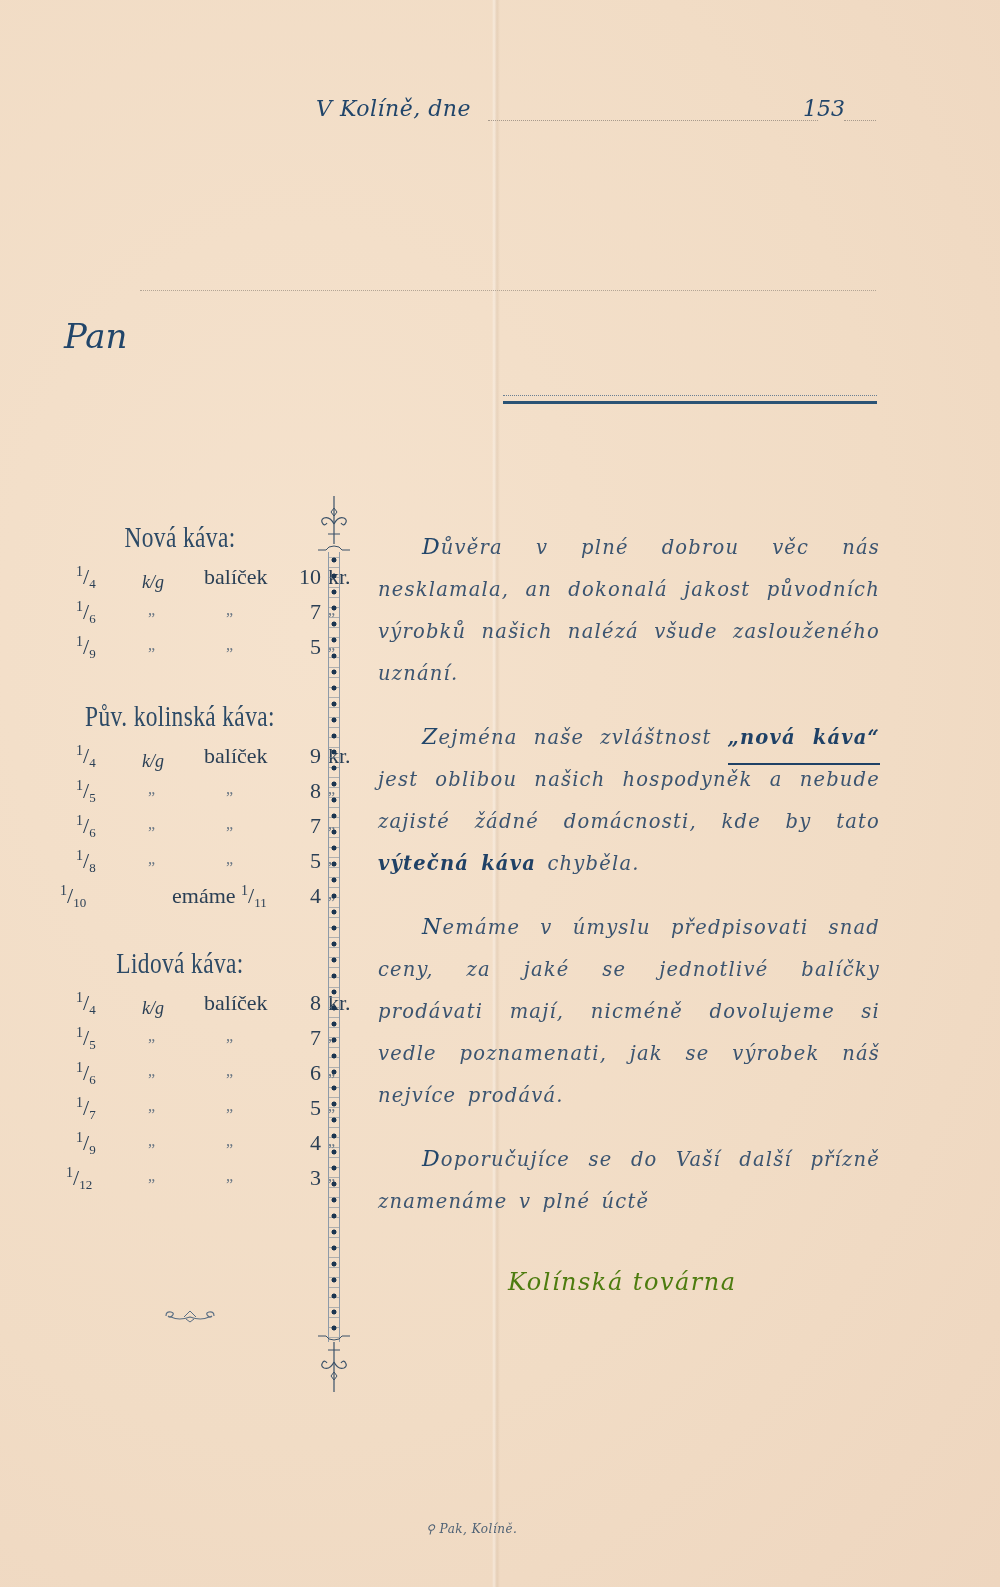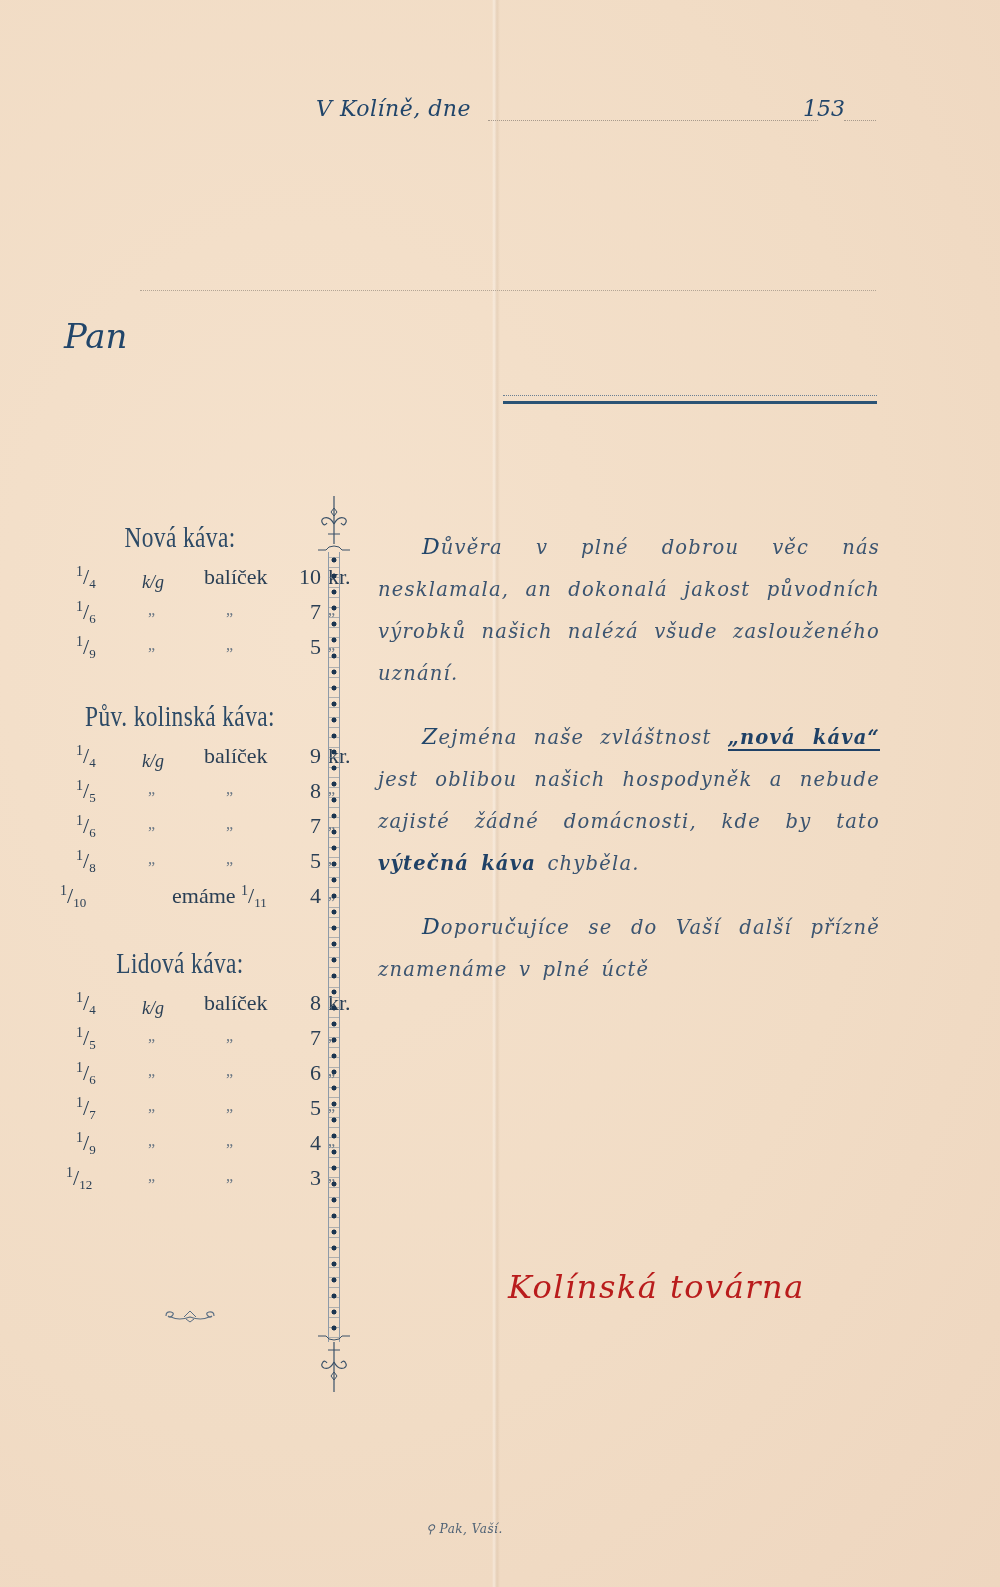--- a/index.html
+++ b/index.html
@@ -60,24 +60,24 @@
   .pillar-dots { position: absolute; left: 12px; top: 62px; width: 8px; height: 780px;
     background: radial-gradient(circle at 4px 4px, #1b3550 2.2px, transparent 2.8px) 0 0 / 8px 16px repeat-y; }
 
   
   .letter { left: 378px; top: 526px; width: 502px; }
   .para { font-family: "DejaVu Serif", serif; font-style: italic; font-size: 19.5px; line-height: 42px;
     color: #3b5470; text-align: justify; text-align-last: left; margin: 0 0 21px 0; letter-spacing: 1.2px; word-spacing: 4px; }
   .para .indent { display: inline-block; width: 44px; }
   .para .cap { font-size: 22px; color: #22466a; }
   .para .em { font-weight: bold; color: #1f4166; }
-  .para .ul { border-bottom: 2.5px solid #1f4166; padding-bottom: 0; }
+  .para .ul { border-bottom: 2.5px solid #1f4166; padding-bottom: 14px; }
 
   .signature { left: 508px; top: 1268px; }
-  .sig-line { font-family: "DejaVu Serif", serif; font-style: italic; font-size: 32px; color: #b91c1c; letter-spacing: 1.5px; white-space: nowrap; }
+  .sig-line { font-family: "DejaVu Serif", serif; font-style: italic; font-size: 24px; color: #4d7c0f; letter-spacing: 1.5px; white-space: nowrap; }
   .sig-line.second { margin-left: 44px; margin-top: 10px; }
 
   .printer { left: 426px; top: 1522px; font-family: "DejaVu Serif", serif; font-style: italic; font-size: 12px; color: #4f6275; letter-spacing: 0.5px; }
 </style>
 </head>
 <body>
 
 <div class="abs date-line">
   <span class="date-place script">V Kolíně, dne</span>
   <span class="date-dots"></span>
@@ -224,20 +224,21 @@
     <line x1="16" y1="10" x2="16" y2="60" stroke="#3a5168" stroke-width="1.2"></line>
     <path d="M16 30 q-4 8 -10 6 q-4 -2 -1 -6 q2 -2 4 1" fill="none" stroke="#3a5168" stroke-width="1.2"></path>
     <path d="M16 30 q4 8 10 6 q4 -2 1 -6 q-2 -2 -4 1" fill="none" stroke="#3a5168" stroke-width="1.2"></path>
     <path d="M16 40 l-3 4 l3 4 l3 -4 z" fill="none" stroke="#3a5168" stroke-width="1"></path>
   </svg>
 </div>
 
 <div class="abs letter">
   <p class="para"><span class="indent"></span><span class="cap">D</span><span>ůvěra v plné dobrou věc nás nesklamala, an dokonalá jakost původních výrobků našich nalézá všude zaslouženého uznání.</span></p>
   <p class="para"><span class="indent"></span><span class="cap">Z</span><span>ejména naše zvláštnost </span><span class="em ul">„nová káva“</span><span> jest oblibou našich hospodyněk a nebude zajisté žádné domácnosti, kde by tato </span><span class="em">výtečná káva</span><span> chyběla.</span></p>
+  <p class="para"><span class="indent"></span><span class="cap">N</span><span>emáme v úmyslu předpisovati snad ceny, za jaké se jednotlivé balíčky prodávati mají, nicméně dovolujeme si vedle poznamenati, jak se výrobek náš nejvíce prodává.</span></p>
   <p class="para"><span class="indent"></span><span class="cap">D</span><span>oporučujíce se do Vaší další přízně znamenáme v plné úctě</span></p>
 </div>
 
 <div class="abs signature">
   <div class="sig-line">Kolínská továrna</div>
 </div>
 
-<div class="abs printer">⚲ Pak, Vaší.</div>
+<div class="abs printer">⚲ Pak, Kolíně.</div>
 
 </body></html>

